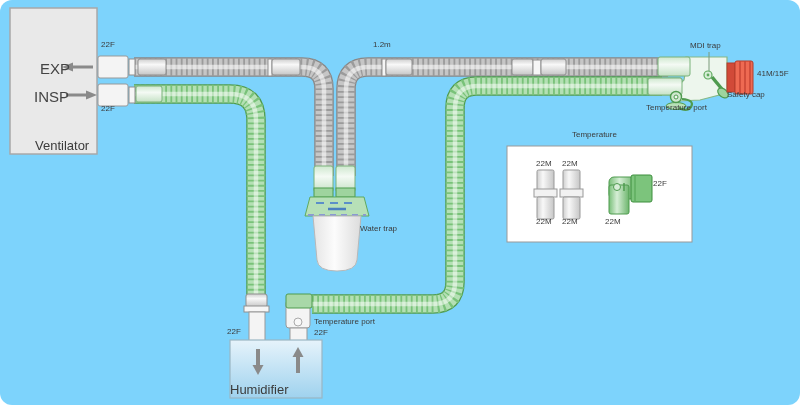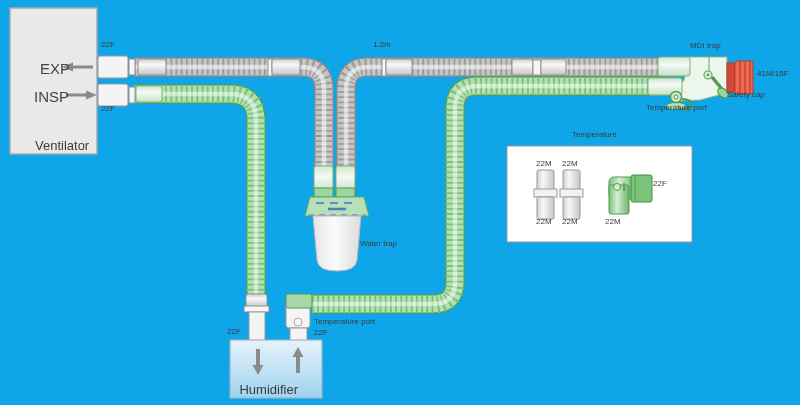--- a/index.html
+++ b/index.html
@@ -1,17 +1,17 @@
 <!DOCTYPE html>
 <html><head>
 <meta charset="utf-8">
 <style>
   html,body{margin:0;padding:0;background:#fff;}
-  #stage{position:relative;width:800px;height:405px;background:#0ea5e9;overflow:hidden;
-         font-family:"Liberation Sans", sans-serif;}
+  #stage{position:relative;width:800px;height:405px;background:#7dd3fc;overflow:hidden;
+         font-family:"Liberation Sans", sans-serif;border-radius:12px;}
   #stage svg{position:absolute;left:0;top:0;}
   .lbl{position:absolute;font-size:8px;color:#3b3b3b;white-space:nowrap;line-height:1.1;}
   .lbl-md{font-size:15px;color:#444;}
   .lbl-sm{font-size:13px;color:#3b3b3b;}
   
   .tg-e{fill:none;stroke:#878787;stroke-width:19.5;}
   .tg-b{fill:none;stroke:#c6c6c6;stroke-width:17;}
   .tg-r{fill:none;stroke:#9b9b9b;stroke-width:18.5;stroke-dasharray:1.8 3.4;}
   .tg-h{fill:none;stroke:rgba(255,255,255,.55);stroke-width:4.5;}
   
@@ -219,28 +219,28 @@
 <span class="lbl lbl-md" style="left:40px;top:61px">EXP</span>
 <span class="lbl lbl-md" style="left:34px;top:89px">INSP</span>
 <span class="lbl" style="left:101px;top:105px">22F</span>
 <span class="lbl lbl-sm" style="left:35px;top:139px">Ventilator</span>
 
 <span class="lbl" style="left:373px;top:41px">1.2m</span>
 <span class="lbl" style="left:690px;top:42px">MDI trap</span>
 <span class="lbl" style="left:757px;top:70px">41M/15F</span>
 <span class="lbl" style="left:727px;top:91px">Safety cap</span>
 <span class="lbl" style="left:646px;top:104px">Temperature port</span>
-<span class="lbl" style="left:360px;top:240px">Water trap</span>
+<span class="lbl" style="left:360px;top:225px">Water trap</span>
 
 <span class="lbl" style="left:572px;top:131px">Temperature</span>
 <span class="lbl" style="left:536px;top:160px">22M</span>
 <span class="lbl" style="left:562px;top:160px">22M</span>
 <span class="lbl" style="left:536px;top:218px">22M</span>
 <span class="lbl" style="left:562px;top:218px">22M</span>
 <span class="lbl" style="left:605px;top:218px">22M</span>
 <span class="lbl" style="left:653px;top:180px">22F</span>
 
 <span class="lbl" style="left:227px;top:328px">22F</span>
 <span class="lbl" style="left:314px;top:318px">Temperature port</span>
 <span class="lbl" style="left:314px;top:329px">22F</span>
-<span class="lbl lbl-sm" style="left:230px;top:383px;width:68px;text-align:right">Humidifier</span>
+<span class="lbl lbl-sm" style="left:230px;top:383px;width:68px;text-align:left">Humidifier</span>
 
 </div>
 
 </body></html>

